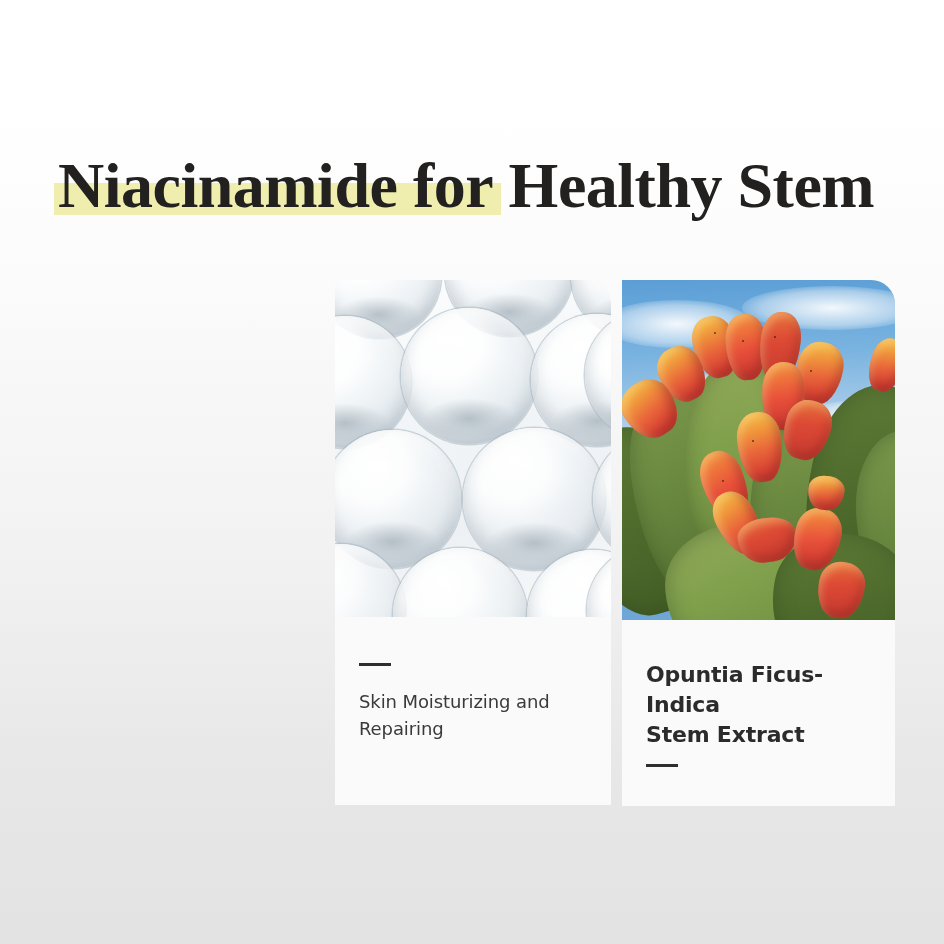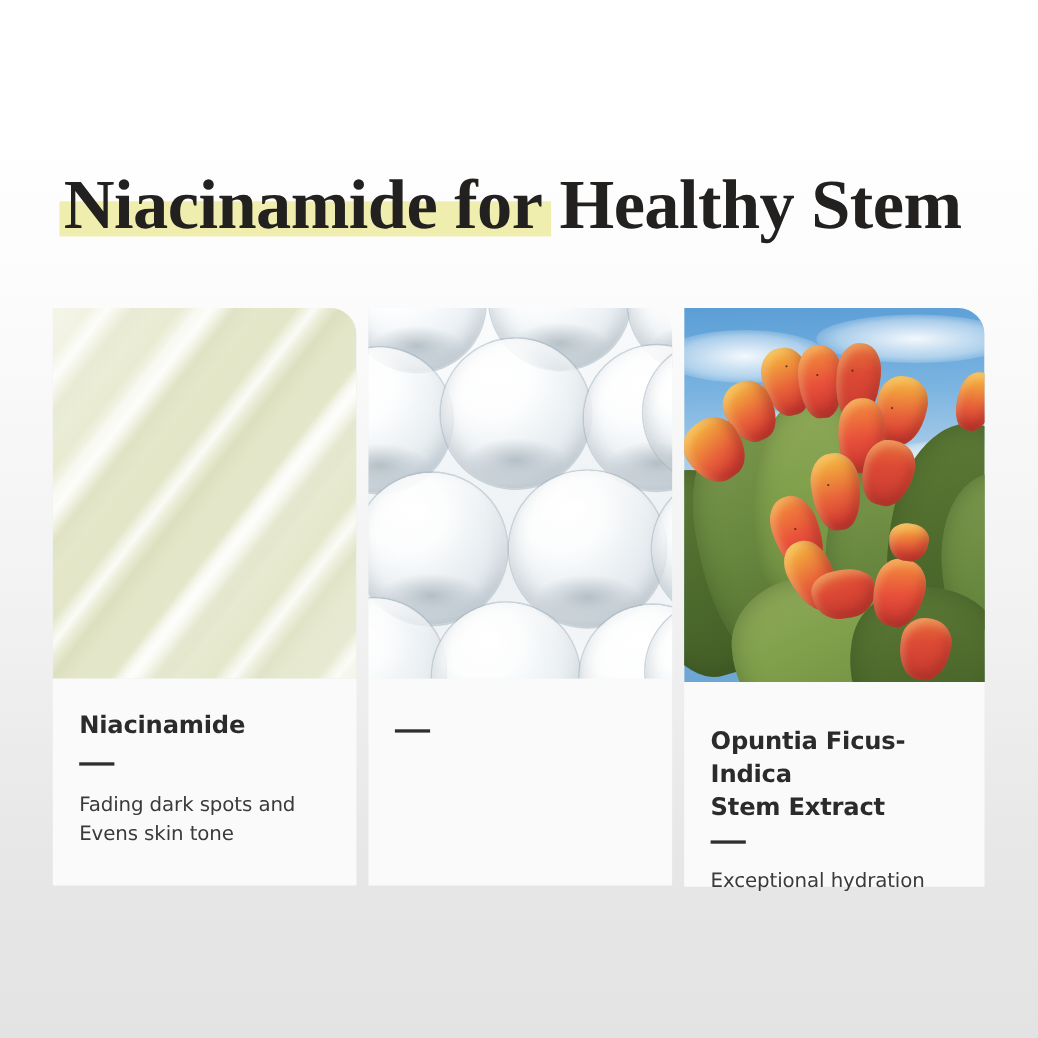--- a/index.html
+++ b/index.html
@@ -235,32 +235,20 @@
 <body>
 
 <div id="page">
 
   <div id="title-block">
     <div class="title-line">
       <span class="title-hl">Niacinamide for</span><span class="title-rest"> Healthy Stem</span>
     </div>
   </div>
 
-  <div class="card" id="card-1">
-    <div class="card-media">
-      <div class="cream-bg"></div>
-      <div class="cream-sheen"></div>
-    </div>
-    <div class="card-body">
-      <h3 class="card-title">Niacinamide</h3>
-      <div class="card-rule"></div>
-      <p class="card-desc">Fading dark spots and
-Evens skin tone</p>
-    </div>
-  </div>
 
   <div class="card" id="card-2">
     <div class="card-media">
       <div class="bubbles-bg"></div>
 
       <div class="bubble dark-bottom" style="left:-18px;  top:-66px; width:124px; height:124px;"></div>
       <div class="bubble dark-bottom" style="left:110px;  top:-72px; width:128px; height:128px;"></div>
       <div class="bubble dark-bottom" style="left:236px;  top:-68px; width:126px; height:126px;"></div>
 
       <div class="bubble dark-bottom" style="left:-56px;  top:36px;  width:132px; height:132px;"></div>
@@ -272,20 +260,22 @@
       <div class="bubble dark-bottom" style="left:128px;  top:148px; width:142px; height:142px;"></div>
       <div class="bubble dark-bottom" style="left:258px;  top:152px; width:134px; height:134px;"></div>
 
       <div class="bubble dark-bottom" style="left:-60px;  top:264px; width:130px; height:130px;"></div>
       <div class="bubble dark-bottom" style="left:58px;   top:268px; width:134px; height:134px;"></div>
       <div class="bubble dark-bottom" style="left:192px;  top:270px; width:132px; height:132px;"></div>
       <div class="bubble dark-bottom" style="left:252px;  top:266px; width:128px; height:128px;"></div>
     </div>
     <div class="card-body">
       <div class="card-rule"></div>
+      <p class="card-desc">Skin Moisturizing and
+Repairing</p>
     </div>
   </div>
 
   <div class="card" id="card-3">
     <div class="card-media">
       <div class="cactus-sky"></div>
 
       <div class="cloud" style="left:-20px; top:20px;  width:150px; height:48px;"></div>
       <div class="cloud" style="left:120px; top:6px;   width:180px; height:44px;"></div>
       <div class="cloud" style="left:30px;  top:92px;  width:160px; height:36px;"></div>
@@ -321,17 +311,16 @@
       <div class="speck" style="left:120px; top:60px;"></div>
       <div class="speck" style="left:152px; top:56px;"></div>
       <div class="speck" style="left:188px; top:90px;"></div>
       <div class="speck" style="left:130px; top:160px;"></div>
       <div class="speck" style="left:100px; top:200px;"></div>
     </div>
     <div class="card-body">
       <h3 class="card-title">Opuntia Ficus-Indica
 Stem Extract</h3>
       <div class="card-rule"></div>
-      <p class="card-desc">Exceptional hydration</p>
     </div>
   </div>
 
 </div>
 
 </body></html>

